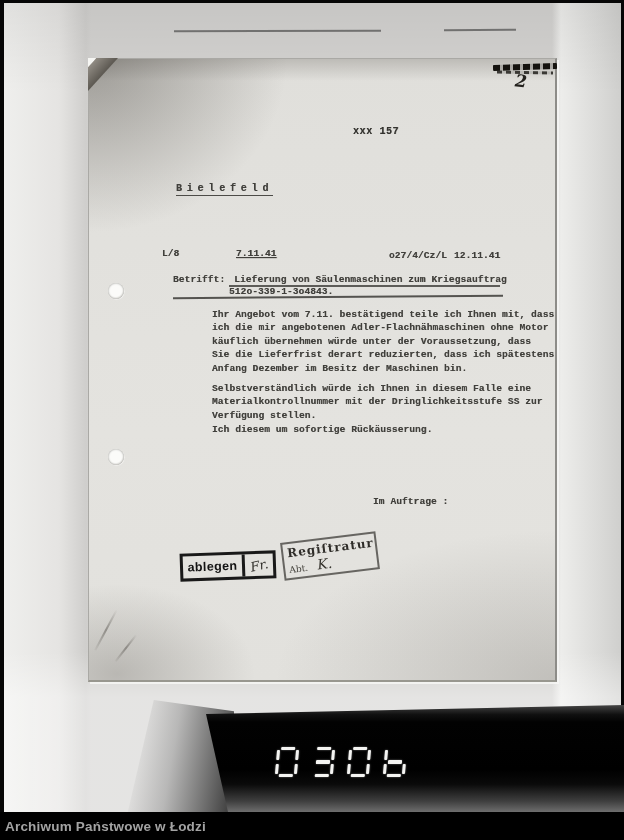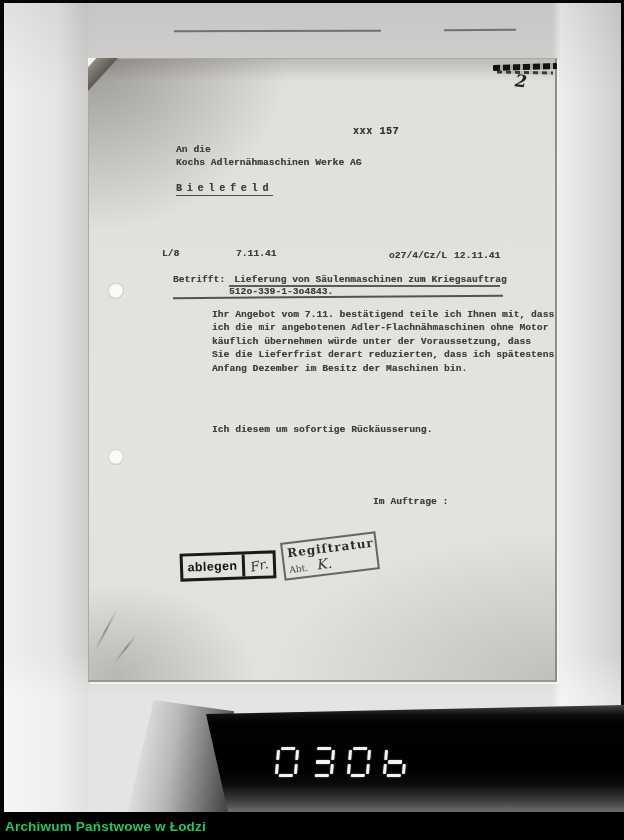--- a/index.html
+++ b/index.html
@@ -95,21 +95,21 @@
   .seg-g{left:4px;right:4px;top:13.4px;height:3.2px;}
   .seg-f{left:0;top:2.6px;width:3.2px;height:10.8px;}
   .seg-b{right:0;top:2.6px;width:3.2px;height:10.8px;}
   .seg-e{left:0;bottom:2.6px;width:3.2px;height:10.8px;}
   .seg-c{right:0;bottom:2.6px;width:3.2px;height:10.8px;}
 
   
   .footer{position:absolute;left:0;top:812px;width:624px;height:28px;background:#000;
     display:flex;align-items:center;}
   .footer-text{font-family:"Liberation Sans",sans-serif;font-weight:bold;font-size:13.5px;
-    color:#22c55e;padding-left:5px;letter-spacing:.2px;}
+    color:#a3a3a3;padding-left:5px;letter-spacing:.2px;}
 </style>
 </head>
 <body>
 
 <div id="stage">
 
   <div class="mat">
     <div class="mat-line l1"></div>
     <div class="mat-line l2"></div>
   </div>
@@ -120,41 +120,43 @@
     <div class="hole h2"></div>
     <div class="scratch s1"></div>
     <div class="scratch s2"></div>
 
     <div class="scribble"></div>
     <div class="scribble2"></div>
     <div class="corner-note">2</div>
 
     <div class="tw pagenum" style="left:264px;top:66px;">xxx 157</div>
 
-    <div class="tw" style="left:87px;top:84px;"><span>An die</span><br><span>Kochs Adlernähmaschinen Werke AG</span></div>
 
     <div class="tw" style="left:87px;top:123px;"><span class="city">Bielefeld</span></div>
 
     <div>
       <span class="tw" style="left:73px;top:188px;">L/8</span>
-      <span class="tw" style="left:147px;top:188px;">7.11.41</span>
+      <span class="tw" style="left:147px;top:188px;text-decoration:underline;">7.11.41</span>
       <span class="tw" style="left:300px;top:190px;">o27/4/Cz/L</span>
       <span class="tw" style="left:365px;top:190px;">12.11.41</span>
     </div>
 
     <div class="tw" style="left:84px;top:214px;"><span style="margin-right:9px;">Betrifft:</span><span>Lieferung von Säulenmaschinen zum Kriegsauftrag</span></div>
     <div class="tw" style="left:140px;top:226px;">512o-339-1-3o4843.</div>
     <div class="uline u1"></div>
     <div class="uline rule"></div>
 
     <div class="tw para" style="left:82px;top:249px;width:345px;">Ihr Angebot vom 7.11. bestätigend teile ich Ihnen mit, dass
 ich die mir angebotenen Adler-Flachnähmaschinen ohne Motor
 käuflich übernehmen würde unter der Voraussetzung, dass
 Sie die Lieferfrist derart reduzierten, dass ich spätestens
 Anfang Dezember im Besitz der Maschinen bin.</div>
+    <div class="tw para" style="left:82px;top:323px;width:345px;">Selbstverständlich würde ich Ihnen in diesem Falle eine
+Materialkontrollnummer mit der Dringlichkeitsstufe SS zur
+Verfügung stellen.</div>
     <div class="tw para" style="left:82px;top:364px;width:345px;">Ich diesem um sofortige Rückäusserung.</div>
 
     <div class="tw" style="left:284px;top:404px;margin-top:32px;">Im Auftrage :</div>
 
     <div class="stamp-reg">
       <div class="sr-title">Regiſtratur</div>
       <div>
         <span class="sr-dept">Abt.</span>
         <span class="sr-k">K.</span>
       </div>

